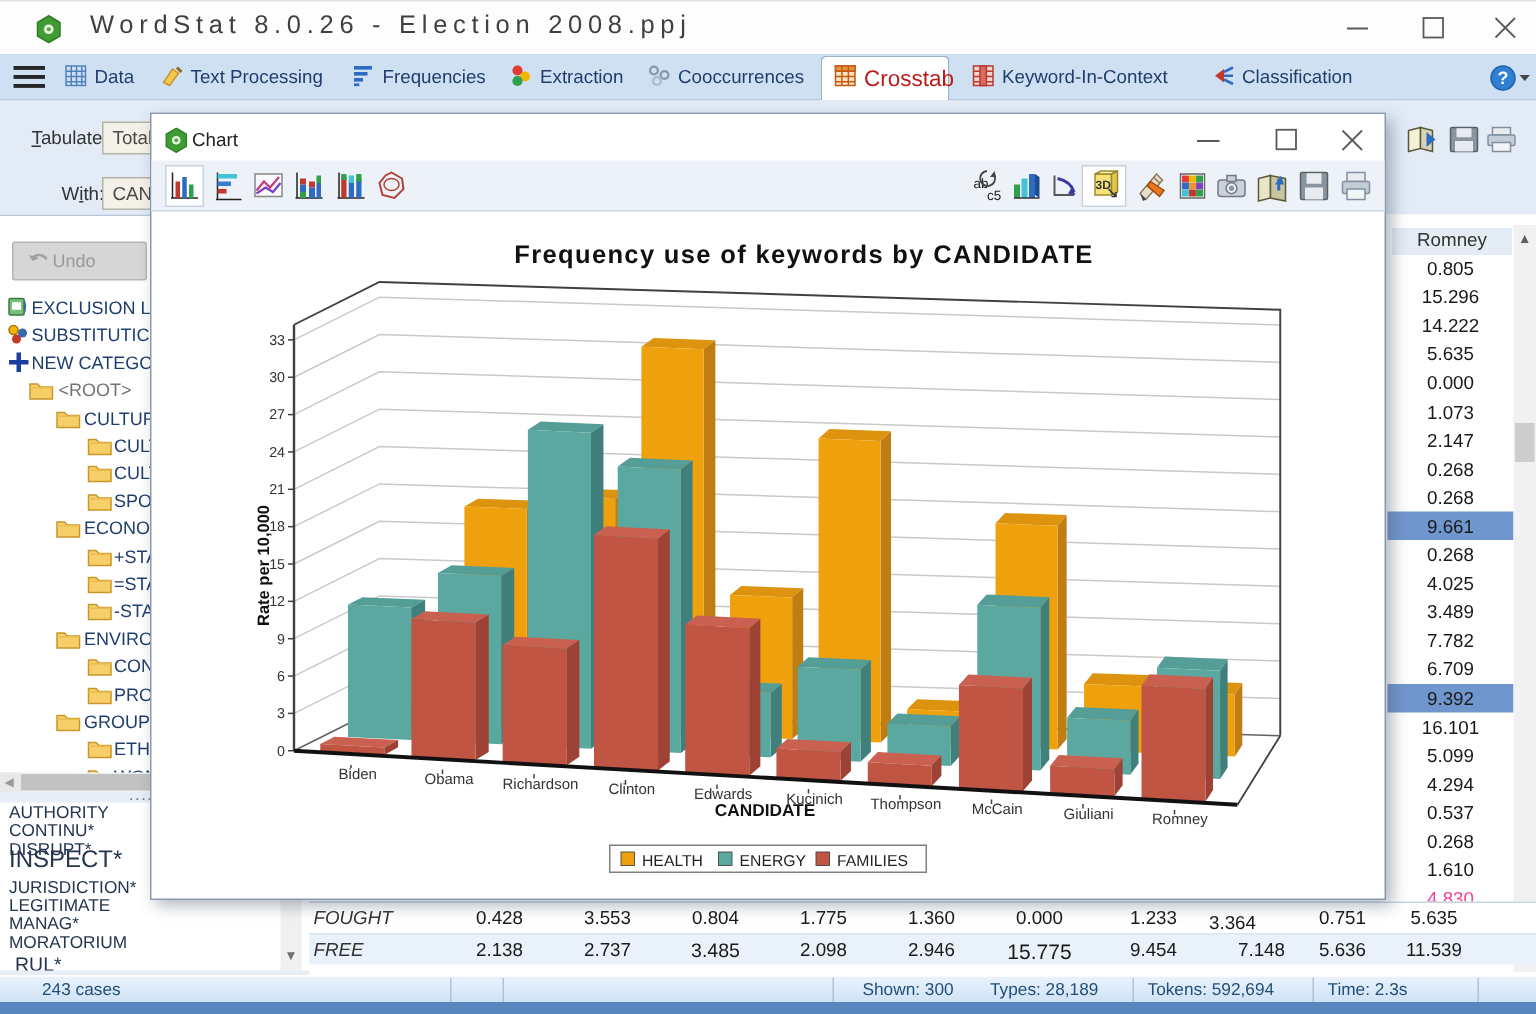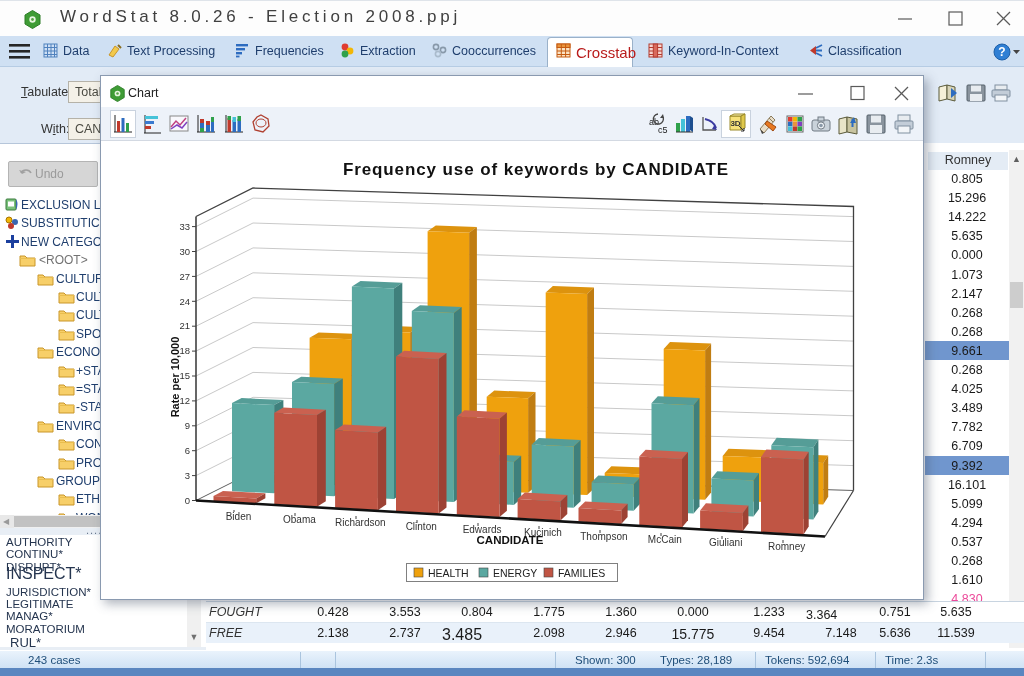--- a/index.html
+++ b/index.html
@@ -258,21 +258,21 @@
 <div class="abs" style="left:442px;top:605px;width:70px;font-size:12.5px;color:#1a1a1a;text-align:center;">0.804</div>
 <div class="abs" style="left:514px;top:605px;width:70px;font-size:12.5px;color:#1a1a1a;text-align:center;">1.775</div>
 <div class="abs" style="left:586px;top:605px;width:70px;font-size:12.5px;color:#1a1a1a;text-align:center;">1.360</div>
 <div class="abs" style="left:658px;top:605px;width:70px;font-size:12.5px;color:#1a1a1a;text-align:center;">0.000</div>
 <div class="abs" style="left:734px;top:605px;width:70px;font-size:12.5px;color:#1a1a1a;text-align:center;">1.233</div>
 <div class="abs" style="left:806px;top:586px;width:70px;font-size:12.5px;color:#1a1a1a;text-align:left;margin-top:22px;">3.364</div>
 <div class="abs" style="left:860px;top:605px;width:70px;font-size:12.5px;color:#1a1a1a;text-align:center;">0.751</div>
 <div class="abs" style="left:921px;top:605px;width:70px;font-size:12.5px;color:#1a1a1a;text-align:center;">5.635</div>
 <div class="abs" style="left:298px;top:626px;width:70px;font-size:12.5px;color:#1a1a1a;text-align:center;">2.138</div>
 <div class="abs" style="left:370px;top:626px;width:70px;font-size:12.5px;color:#1a1a1a;text-align:center;">2.737</div>
-<div class="abs" style="left:442px;top:626px;width:70px;font-size:16px;color:#1a1a1a;text-align:left;">3.485</div>
+<div class="abs" style="left:442px;top:626px;width:70px;font-size:13px;color:#1a1a1a;text-align:center;">3.485</div>
 <div class="abs" style="left:514px;top:626px;width:70px;font-size:12.5px;color:#1a1a1a;text-align:center;">2.098</div>
 <div class="abs" style="left:586px;top:626px;width:70px;font-size:12.5px;color:#1a1a1a;text-align:center;">2.946</div>
 <div class="abs" style="left:658px;top:626px;width:70px;font-size:14px;color:#1a1a1a;text-align:center;">15.775</div>
 <div class="abs" style="left:734px;top:626px;width:70px;font-size:12.5px;color:#1a1a1a;text-align:center;">9.454</div>
 <div class="abs" style="left:806px;top:626px;width:70px;font-size:12.5px;color:#1a1a1a;text-align:center;">7.148</div>
 <div class="abs" style="left:860px;top:626px;width:70px;font-size:12.5px;color:#1a1a1a;text-align:center;">5.636</div>
 <div class="abs" style="left:921px;top:626px;width:70px;font-size:12.5px;color:#1a1a1a;text-align:center;">11.539</div>
 <div class="abs" style="left:0;top:650px;width:1024px;height:18px;background:linear-gradient(#eaf3fc,#cfe2f5);border-top:1px solid #ffffff;font-size:11.5px;color:#1f4e79;">
     <div class="abs" style="left:28px;top:3px;">243 cases</div>
     <div class="abs" style="left:575px;top:3px;">Shown: 300</div>

